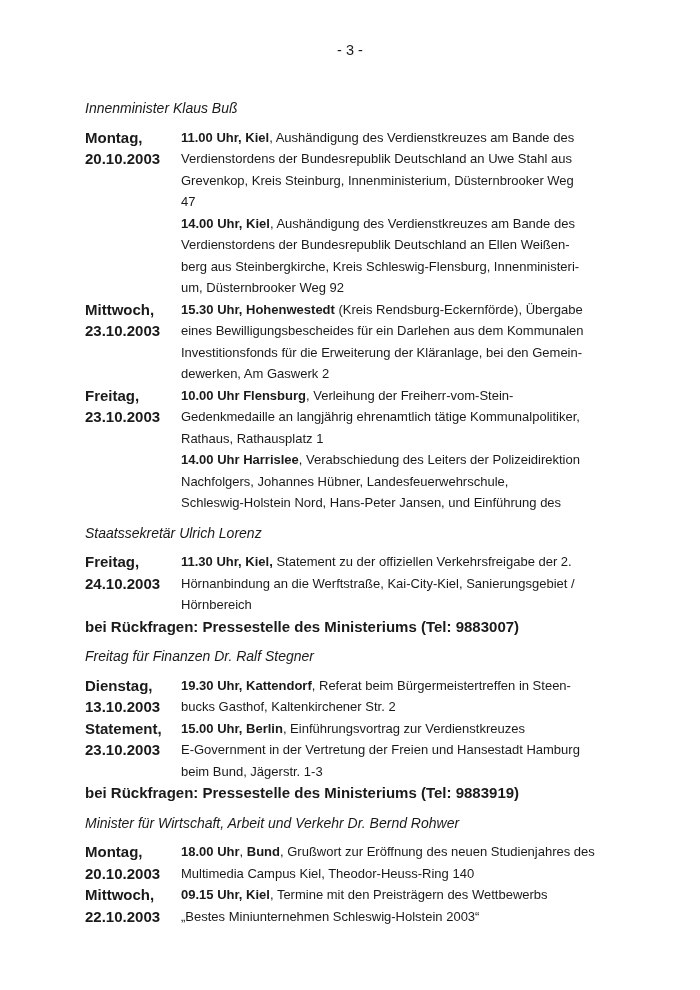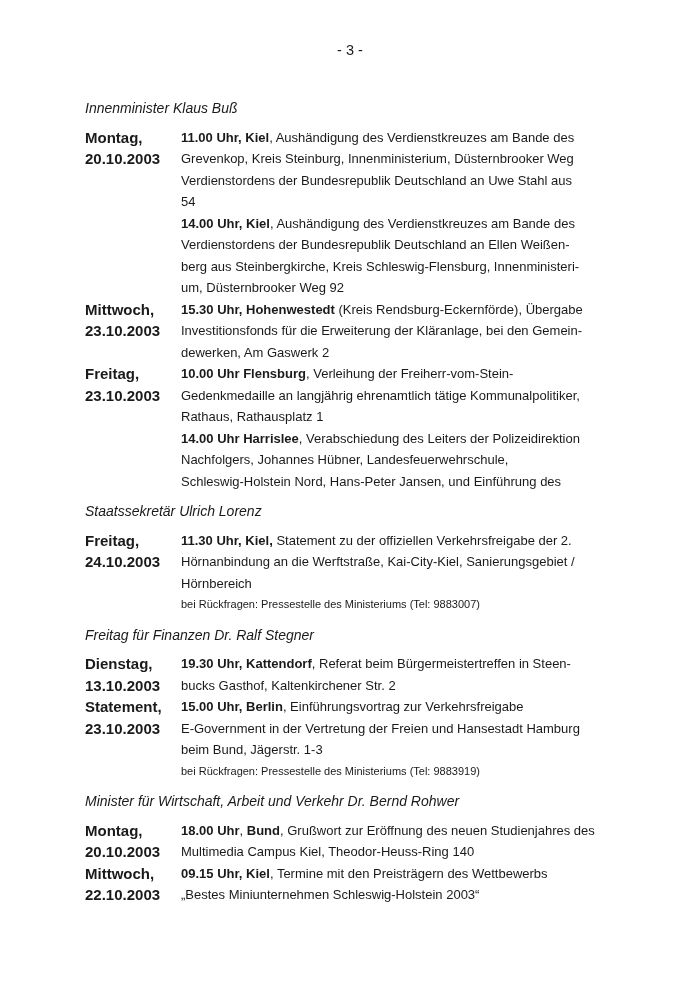--- a/index.html
+++ b/index.html
@@ -47,45 +47,44 @@
     white-space: nowrap;
   }
   .col-body { flex: 1 1 auto; }
   .line {
     font-size: 13px;
     line-height: 21.5px;
     white-space: nowrap;
   }
   .seg.bold { font-weight: bold; }
   .contact {
-    margin-left: 96px;
-    font-size: 11px;
+    font-size: 15px;
     line-height: 21.5px;
-    font-weight: normal;
+    font-weight: bold;
     white-space: nowrap;
   }
 </style>
 </head>
 <body>
 
 <div class="page">
   <div class="page-number">- 3 -</div>
   <div class="content">
       <section class="minister-section">
         <div class="heading">Innenminister Klaus Buß</div>
         <div class="entry">
           <div class="col-day">
             <div class="day">Montag,</div>
             <div class="date">20.10.2003</div>
           </div>
           <div class="col-body">
             <div class="line"><span class="seg bold">11.00 Uhr, Kiel</span><span class="seg">, Aushändigung des Verdienstkreuzes am Bande des</span></div>
+            <div class="line"><span class="seg">Verdienstordens der Bundesrepublik Deutschland an Uwe Stahl aus</span></div>
             <div class="line"><span class="seg">Grevenkop, Kreis Steinburg, Innenministerium, Düsternbrooker Weg</span></div>
-            <div class="line"><span class="seg">Verdienstordens der Bundesrepublik Deutschland an Uwe Stahl aus</span></div>
-            <div class="line"><span class="seg">54</span></div>
+            <div class="line"><span class="seg">47</span></div>
           </div>
         </div>
         <div class="entry">
           <div class="col-day">
             <div class="day"></div>
             <div class="date"></div>
           </div>
           <div class="col-body">
             <div class="line"><span class="seg bold">14.00 Uhr, Kiel</span><span class="seg">, Aushändigung des Verdienstkreuzes am Bande des</span></div>
             <div class="line"><span class="seg">Verdienstordens der Bundesrepublik Deutschland an Ellen Weißen-</span></div>
@@ -93,20 +92,21 @@
             <div class="line"><span class="seg">um, Düsternbrooker Weg 92</span></div>
           </div>
         </div>
         <div class="entry">
           <div class="col-day">
             <div class="day">Mittwoch,</div>
             <div class="date">23.10.2003</div>
           </div>
           <div class="col-body">
             <div class="line"><span class="seg bold">15.30 Uhr, Hohenwestedt</span><span class="seg"> (Kreis Rendsburg-Eckernförde), Übergabe</span></div>
+            <div class="line"><span class="seg">eines Bewilligungsbescheides für ein Darlehen aus dem Kommunalen</span></div>
             <div class="line"><span class="seg">Investitionsfonds für die Erweiterung der Kläranlage, bei den Gemein-</span></div>
             <div class="line"><span class="seg">dewerken, Am Gaswerk 2</span></div>
           </div>
         </div>
         <div class="entry">
           <div class="col-day">
             <div class="day">Freitag,</div>
             <div class="date">23.10.2003</div>
           </div>
           <div class="col-body">
@@ -153,21 +153,21 @@
             <div class="line"><span class="seg bold">19.30 Uhr, Kattendorf</span><span class="seg">, Referat beim Bürgermeistertreffen in Steen-</span></div>
             <div class="line"><span class="seg">bucks Gasthof, Kaltenkirchener Str. 2</span></div>
           </div>
         </div>
         <div class="entry">
           <div class="col-day">
             <div class="day">Statement,</div>
             <div class="date">23.10.2003</div>
           </div>
           <div class="col-body">
-            <div class="line"><span class="seg bold">15.00 Uhr, Berlin</span><span class="seg">, Einführungsvortrag zur Verkehrsfreigabe</span></div>
+            <div class="line"><span class="seg bold">15.00 Uhr, Berlin</span><span class="seg">, Einführungsvortrag zur Verdienstkreuzes</span></div>
             <div class="line"><span class="seg">E-Government in der Vertretung der Freien und Hansestadt Hamburg</span></div>
             <div class="line"><span class="seg">beim Bund, Jägerstr. 1-3</span></div>
           </div>
         </div>
         <div class="contact">bei Rückfragen: Pressestelle des Ministeriums (Tel: 9883919)</div>
       </section>
       <section class="minister-section">
         <div class="heading">Minister für Wirtschaft, Arbeit und Verkehr Dr. Bernd Rohwer</div>
         <div class="entry">
           <div class="col-day">

